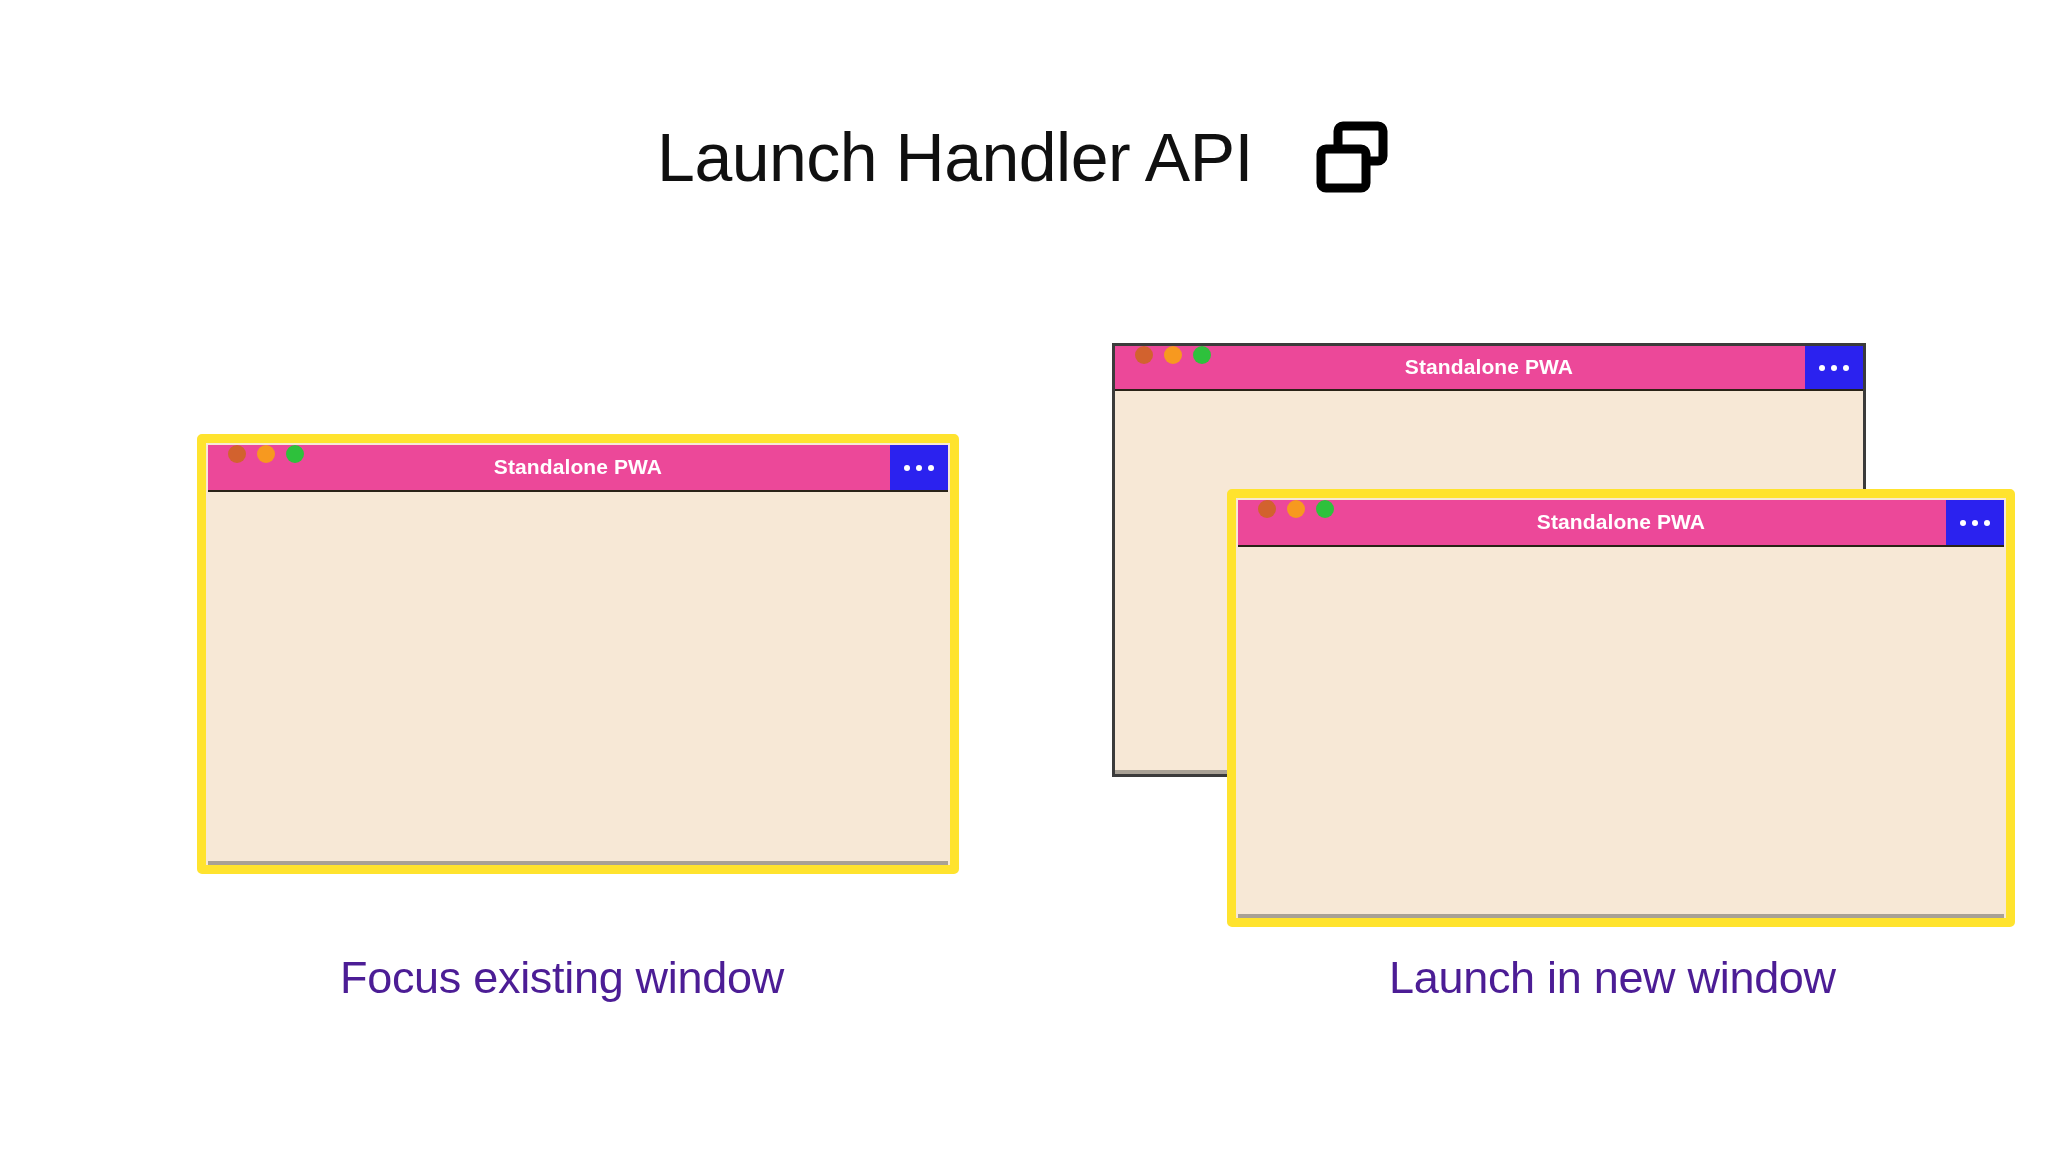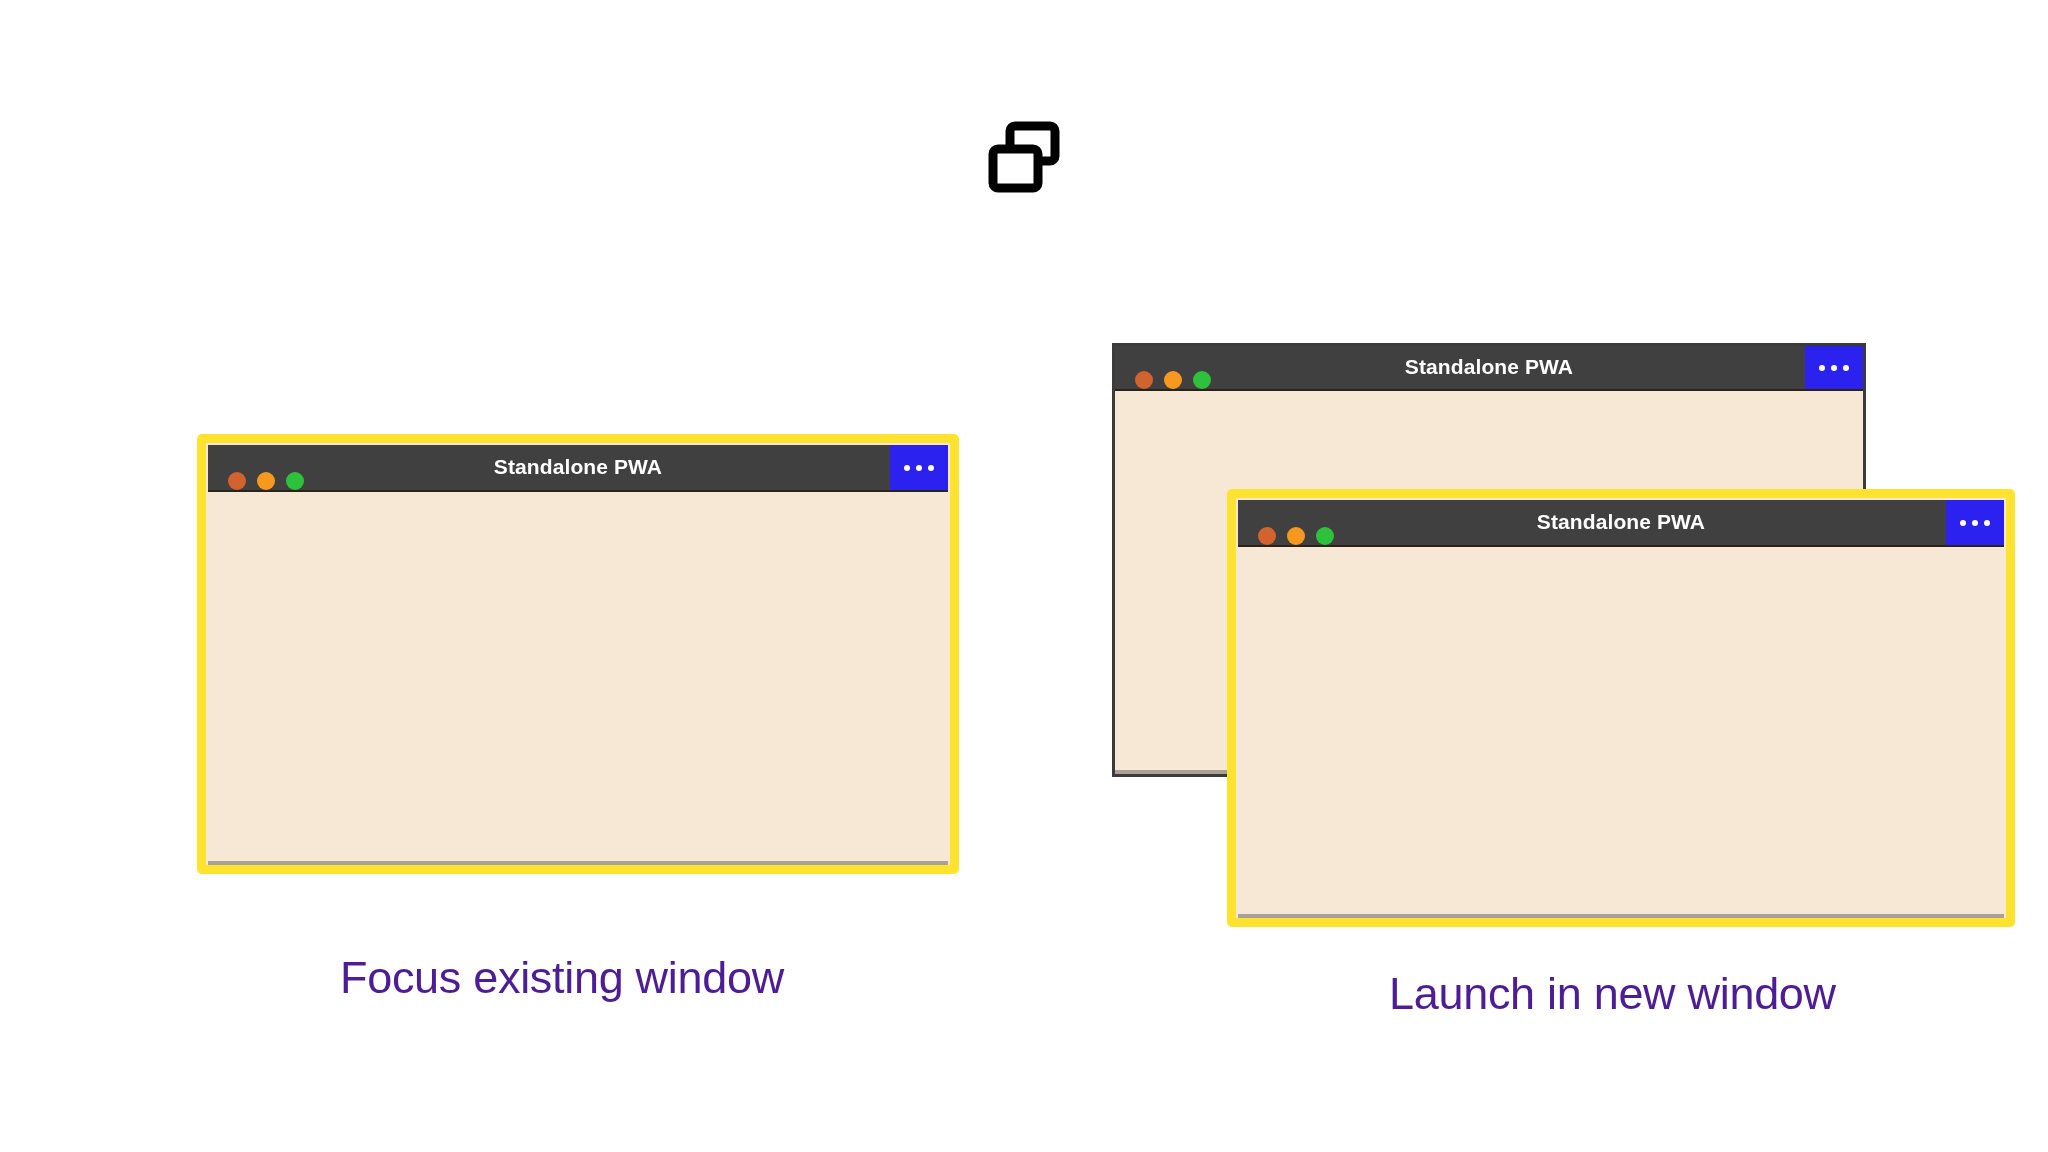--- a/index.html
+++ b/index.html
@@ -65,23 +65,23 @@
     background: #f7e8d6;
     box-sizing: border-box;
     border-bottom: 4px solid #a9a195;
     overflow: hidden;
   }
 
   .titlebar {
     position: relative;
     flex: none;
     height: 47px;
-    background: #404040;
-    display: flex;
-    align-items: flex-end;
+    background: #ec4899;
+    display: flex;
+    align-items: flex-start;
     box-sizing: border-box;
     border-bottom: 2px solid #2a2317;
   }
   .win.plain .titlebar { height: 45px; }
 
   .dots {
     display: flex;
     align-items: center;
     gap: 11px;
     margin-left: 20px;
@@ -153,26 +153,27 @@
   .caption {
     position: absolute;
     font-size: 45px;
     font-weight: 400;
     color: #4c1d95;
     line-height: 1;
     white-space: nowrap;
     letter-spacing: -0.3px;
   }
   #caption-left  { left: 340px;  top: 955px; }
-  #caption-right { left: 1389px; top: 955px; margin-top: 16px; }
+  #caption-right { left: 1389px; top: 955px; }
 </style>
 </head>
 <body>
 
 <div class="header">
+  <div class="header-title">Launch Handler API</div>
   <span class="header-icon-wrap">
     <svg class="header-icon" viewBox="0 0 78 78" xmlns="http://www.w3.org/2000/svg" aria-hidden="true">
       <rect x="25" y="8" width="45" height="35" rx="5" ry="5" fill="none" stroke="#000000" stroke-width="9"></rect>
       <rect x="8" y="31" width="45" height="39" rx="5" ry="5" fill="#ffffff" stroke="#000000" stroke-width="9"></rect>
     </svg>
   </span>
 </div>
 
 <div class="win highlight" id="win-left">
   <div class="win-inner">

